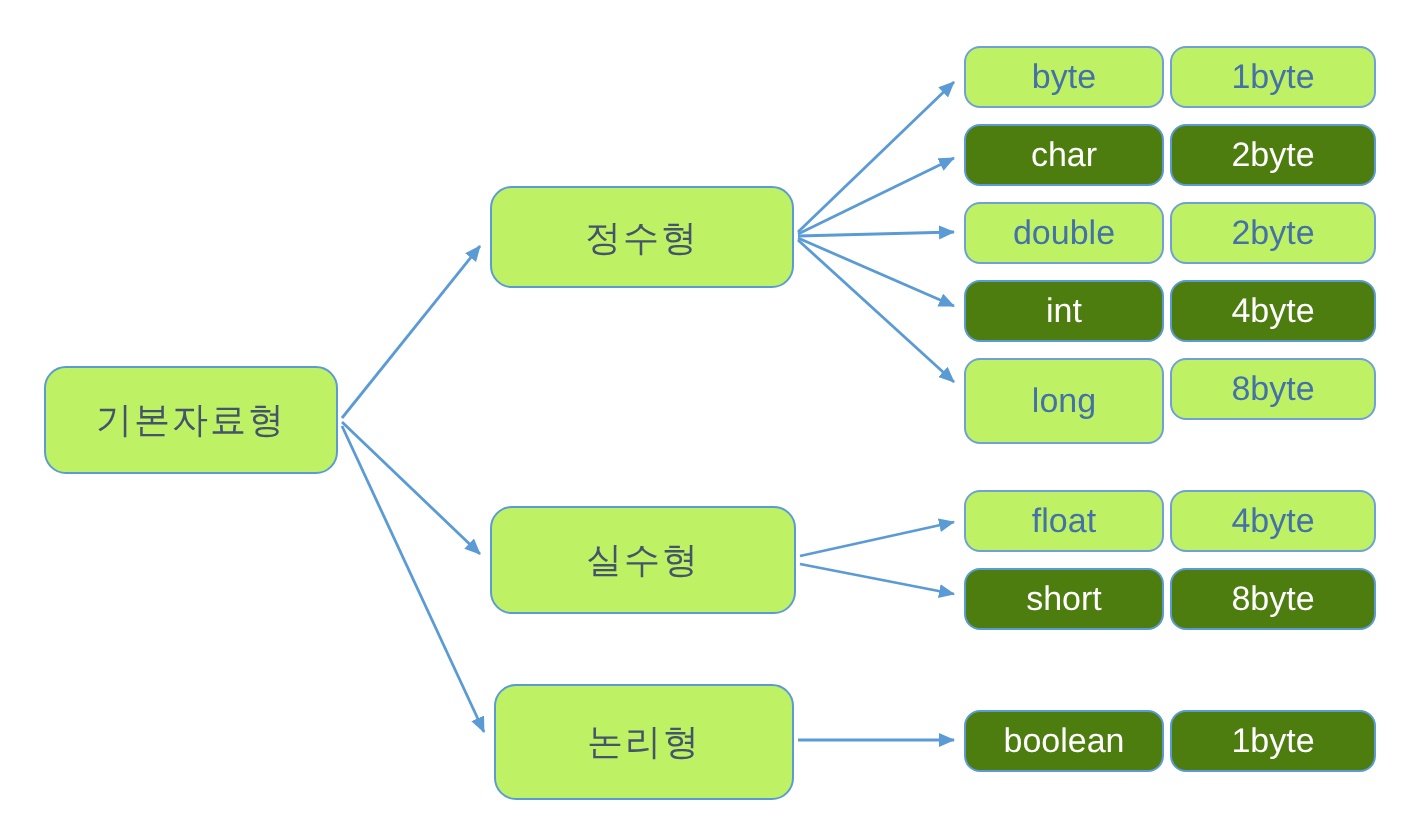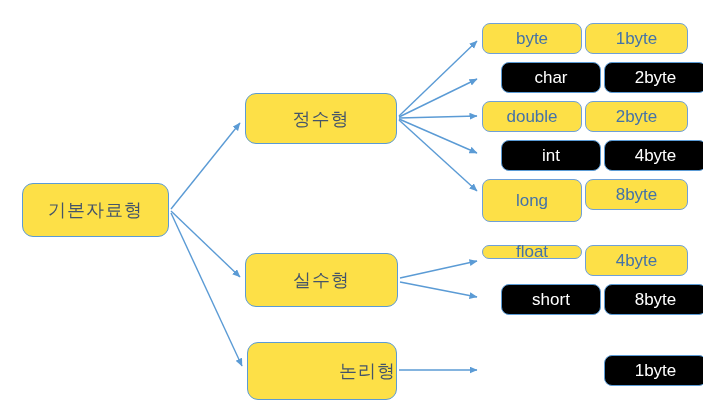--- a/index.html
+++ b/index.html
@@ -8,30 +8,30 @@
     width:703px;height:416px;
     background:#ffffff;
     font-family:"Liberation Sans", sans-serif;
     overflow:hidden;
   }
   .connectors{position:absolute;left:0;top:0;width:703px;height:416px;pointer-events:none;}
   .node{
     position:absolute;
     box-sizing:border-box;
     display:flex;align-items:center;justify-content:center;
-    background:#fde047;
+    background:#bef264;
     border:1.4px solid #6FA0D8;
     color:#44546A;
   }
   .big{border-radius:11px;font-size:18px;letter-spacing:1px;border-color:#5B9BD5;}
   .leaf{
     border-radius:8px;font-size:17px;color:#4472A8;border-color:#6FA0D8;
   }
   .leaf.filled{
-    background:#000000;border-color:#5B9BD5;color:#ffffff;margin-left:19px;
+    background:#4d7c0f;border-color:#5B9BD5;color:#ffffff;
   }
 </style>
 </head>
 <body>
 
 <div class="canvas">
 
   <svg class="connectors" viewBox="0 0 703 416" xmlns="http://www.w3.org/2000/svg">
     <defs>
       <marker id="arrow" markerWidth="9" markerHeight="8" refX="7.5" refY="3.5" orient="auto" markerUnits="userSpaceOnUse">
@@ -60,21 +60,21 @@
   <div class="node big" style="left:22px;top:183px;width:147px;height:54px;">
     <span>기본자료형</span>
   </div>
 
   <div class="node big" style="left:245px;top:93px;width:152px;height:51px;">
     <span>정수형</span>
   </div>
   <div class="node big" style="left:245px;top:253px;width:153px;height:54px;">
     <span>실수형</span>
   </div>
-  <div class="node big" style="left:247px;top:342px;width:150px;height:58px;justify-content:flex-end;">
+  <div class="node big" style="left:247px;top:342px;width:150px;height:58px;">
     <span>논리형</span>
   </div>
 
   <div class="node leaf" style="left:482px;top:23px;width:100px;height:31px;">
     <span>byte</span>
   </div>
   <div class="node leaf" style="left:585px;top:23px;width:103px;height:31px;">
     <span>1byte</span>
   </div>
 
@@ -99,31 +99,34 @@
     <span>4byte</span>
   </div>
 
   <div class="node leaf" style="left:482px;top:179px;width:100px;height:43px;">
     <span>long</span>
   </div>
   <div class="node leaf" style="left:585px;top:179px;width:103px;height:31px;">
     <span>8byte</span>
   </div>
 
-  <div class="node leaf" style="left:482px;top:245px;width:100px;height:14px;">
+  <div class="node leaf" style="left:482px;top:245px;width:100px;height:31px;">
     <span>float</span>
   </div>
   <div class="node leaf" style="left:585px;top:245px;width:103px;height:31px;">
     <span>4byte</span>
   </div>
 
   <div class="node leaf filled" style="left:482px;top:284px;width:100px;height:31px;">
     <span>short</span>
   </div>
   <div class="node leaf filled" style="left:585px;top:284px;width:103px;height:31px;">
     <span>8byte</span>
   </div>
 
+  <div class="node leaf filled" style="left:482px;top:355px;width:100px;height:31px;">
+    <span>boolean</span>
+  </div>
   <div class="node leaf filled" style="left:585px;top:355px;width:103px;height:31px;">
     <span>1byte</span>
   </div>
 
 </div>
 
 </body></html>

